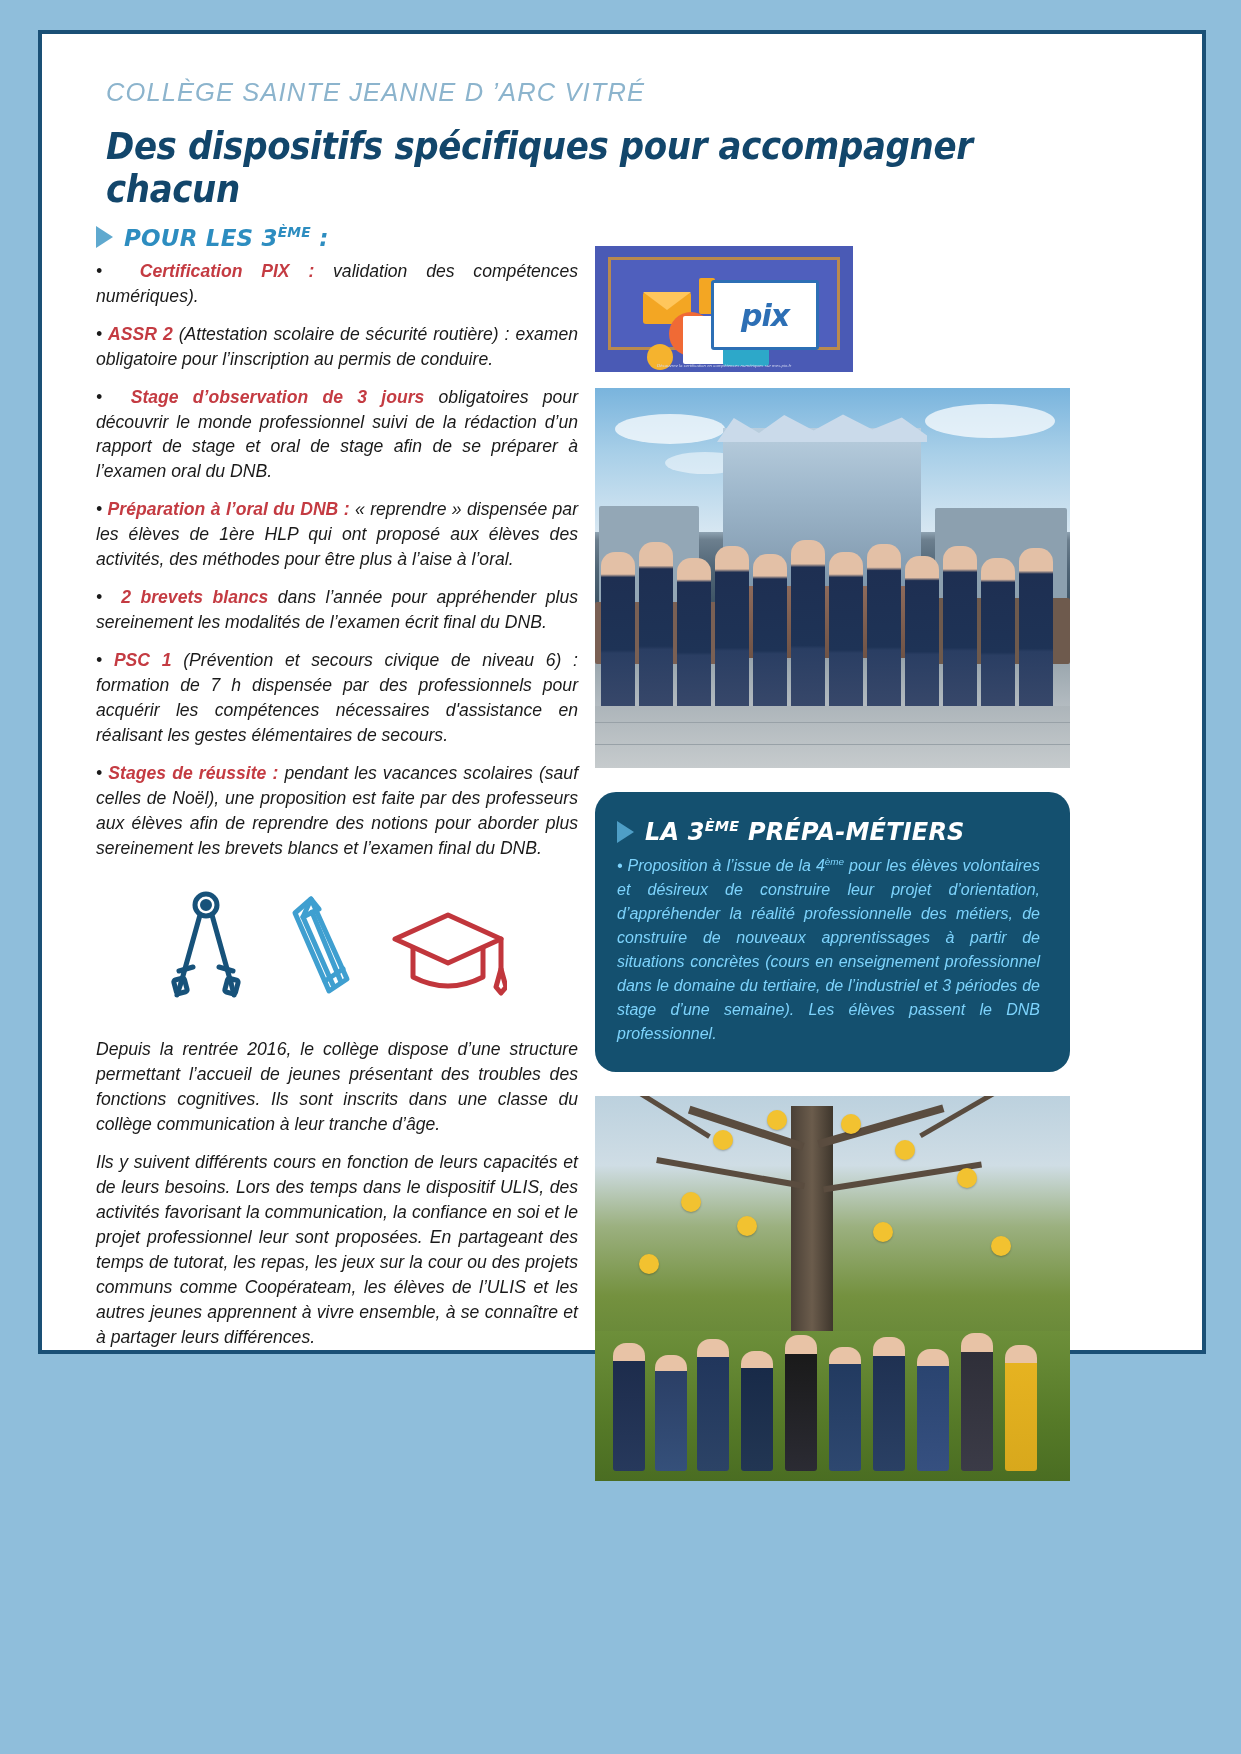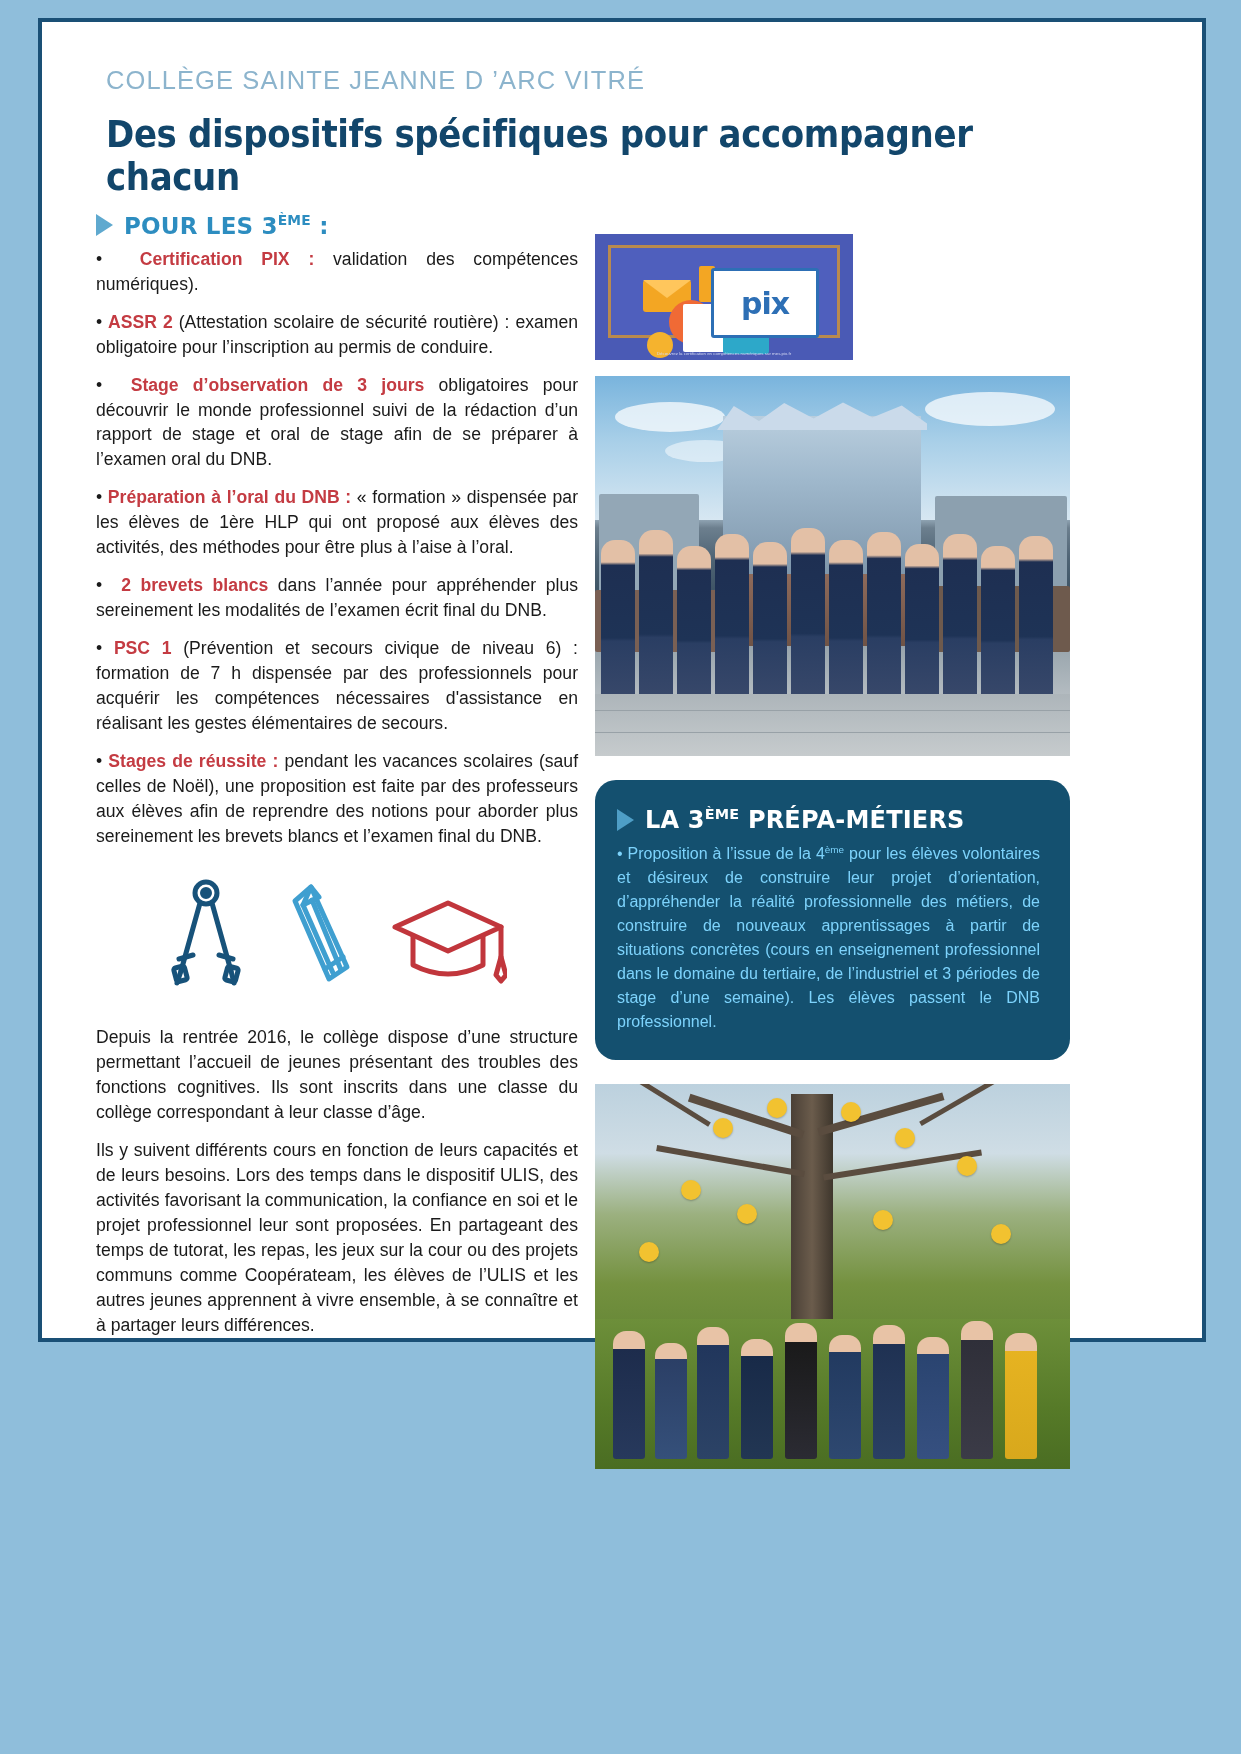--- a/index.html
+++ b/index.html
@@ -9,24 +9,25 @@
     font-family: "Liberation Sans", sans-serif;
   }
   .page-bg {
     position: relative;
     width: 1241px; height: 1754px;
     background: #8fbedb;
     overflow: hidden;
   }
   .page {
     position: absolute;
-    left: 38px; top: 18px;
+    left: 38px; top: 30px;
     width: 1168px; height: 1324px;
     background: #ffffff;
     border: 4px solid #1a5076;
+    font-style: italic;
   }
   .inner {
     position: absolute;
     left: 26px; top: 22px;
     width: 1110px; height: 1620px;
   }
 
   
   .kicker {
     font-size: 25.5px;
@@ -290,21 +291,21 @@
      <div class="colL">
 
        <div class="sechead">
          <span class="tri lt"></span>
          <span class="lbl"><span>POUR LES 3</span><sup>ÈME</sup><span> :</span></span>
        </div>
 
        <p class="b"><span class="bul">•</span>&nbsp;&nbsp;<span class="hl">Certification PIX :</span><span> validation des compétences numériques).</span></p>
        <p class="b"><span class="bul">•</span>&nbsp;<span class="hl">ASSR 2</span><span> (Attestation scolaire de sécurité routière) : examen obligatoire pour l’inscription au permis de conduire.</span></p>
        <p class="b"><span class="bul">•</span>&nbsp;&nbsp;<span class="hl">Stage d’observation de 3 jours</span><span> obligatoires pour découvrir le monde professionnel suivi de la rédaction d’un rapport de stage et oral de stage afin de se préparer à l’examen oral du DNB.</span></p>
-       <p class="b"><span class="bul">•</span>&nbsp;<span class="hl">Préparation à l’oral du DNB :</span><span> « formation » dispensée par les élèves de 1ère HLP qui ont proposé aux élèves des activités, des méthodes pour être plus à l’aise à l’oral.</span></p>
+       <p class="b"><span class="bul">•</span>&nbsp;<span class="hl">Préparation à l’oral du DNB :</span><span> « reprendre » dispensée par les élèves de 1ère HLP qui ont proposé aux élèves des activités, des méthodes pour être plus à l’aise à l’oral.</span></p>
        <p class="b"><span class="bul">•</span>&nbsp;&nbsp;<span class="hl">2 brevets blancs</span><span> dans l’année pour appréhender plus sereinement les modalités de l’examen écrit final du DNB.</span></p>
        <p class="b"><span class="bul">•</span>&nbsp;<span class="hl">PSC 1</span><span> (Prévention et secours civique de niveau 6) : formation de 7 h dispensée par des professionnels pour acquérir les compétences nécessaires d'assistance en réalisant les gestes élémentaires de secours.</span></p>
        <p class="b"><span class="bul">•</span>&nbsp;<span class="hl">Stages de réussite :</span><span> pendant les vacances scolaires (sauf celles de Noël), une proposition est faite par des professeurs aux élèves afin de reprendre des notions pour aborder plus sereinement les brevets blancs et l’examen final du DNB.</span></p>
 
        <div class="iconrow">
          <span>
            <svg width="78" height="112" viewBox="0 0 78 112" fill="none" stroke="#17527a" stroke-width="5" stroke-linecap="round" stroke-linejoin="round">
              <circle cx="39" cy="14" r="11"></circle>
                   <circle cx="39" cy="14" r="3.5" fill="#17527a"></circle>
              <path d="M33 24 L14 92"></path>
@@ -329,21 +330,21 @@
          <span>
            <svg width="118" height="96" viewBox="0 0 118 96" fill="none" stroke="#c1363c" stroke-width="5" stroke-linecap="round" stroke-linejoin="round">
              <path d="M59 8 L112 32 L59 56 L6 32 Z"></path>
              <path d="M24 41 L24 70 Q59 88 94 70 L94 41"></path>
              <path d="M112 32 L112 62"></path>
              <path d="M112 62 L107 80 L112 86 L117 80 Z"></path>
            </svg>
          </span>
        </div>
 
-       <p class="b">Depuis la rentrée 2016, le collège dispose d’une structure permettant l’accueil de jeunes présentant des troubles des fonctions cognitives. Ils sont inscrits dans une classe du collège correspondant à leur classe d’âge.</p>
+       <p class="b">Depuis la rentrée 2016, le collège dispose d’une structure permettant l’accueil de jeunes présentant des troubles des fonctions cognitives. Ils sont inscrits dans une classe du collège communication à leur tranche d’âge.</p>
        <p class="b">Ils y suivent différents cours en fonction de leurs capacités et de leurs besoins. Lors des temps dans le dispositif ULIS, des activités favorisant la communication, la confiance en soi et le projet professionnel leur sont proposées. En partageant des temps de tutorat, les repas, les jeux sur la cour ou des projets communs comme Coopérateam, les élèves de l’ULIS et les autres jeunes apprennent à vivre ensemble, à se connaître et à partager leurs différences.</p>
      </div>
 
      <div class="colR">
 
        <div class="pix imgbox">
          <div class="frame">
            <div class="env"></div>
            <div class="book"></div>
            <div class="q">?</div>

